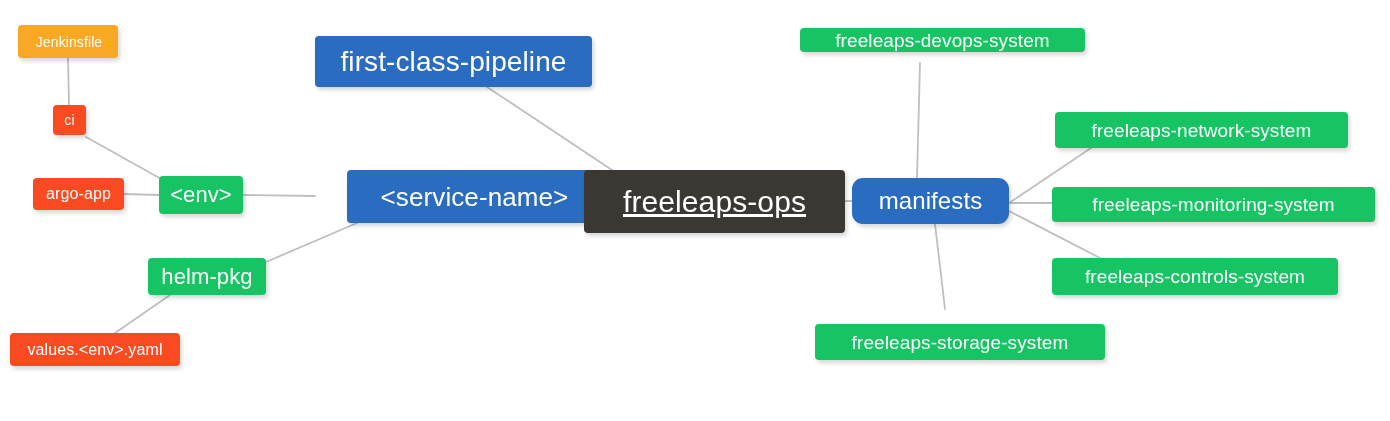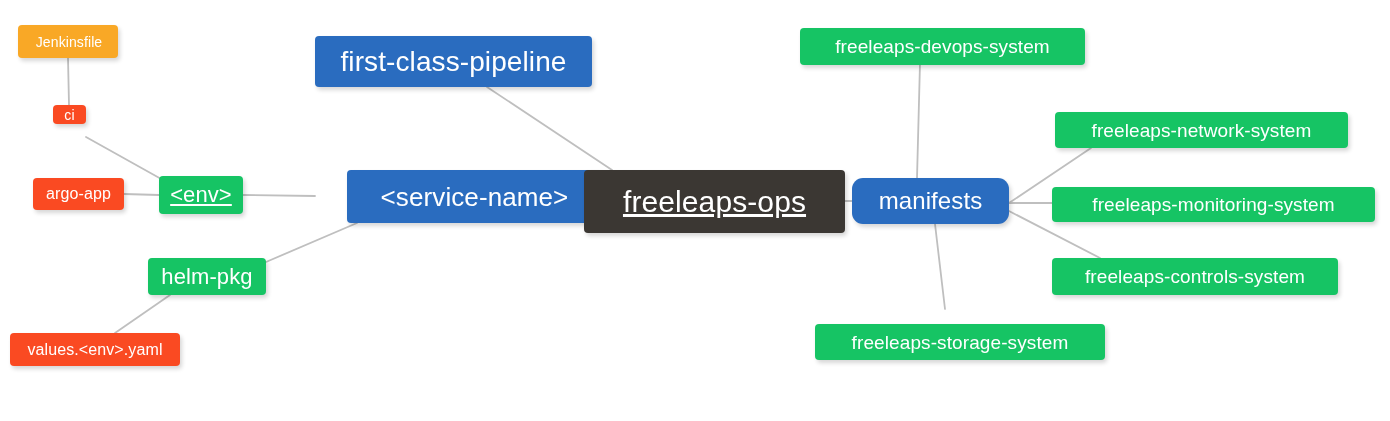--- a/index.html
+++ b/index.html
@@ -62,28 +62,28 @@
       <line x1="570" y1="198" x2="584" y2="199" stroke="#BFBFBF" stroke-width="1.8" stroke-linecap="round"></line>
       <line x1="845" y1="201" x2="852" y2="201" stroke="#BFBFBF" stroke-width="1.8" stroke-linecap="round"></line>
       <line x1="917" y1="178" x2="920" y2="63" stroke="#BFBFBF" stroke-width="1.8" stroke-linecap="round"></line>
       <line x1="1009" y1="203" x2="1091" y2="148" stroke="#BFBFBF" stroke-width="1.8" stroke-linecap="round"></line>
       <line x1="1009" y1="203" x2="1052" y2="203" stroke="#BFBFBF" stroke-width="1.8" stroke-linecap="round"></line>
       <line x1="1009" y1="211" x2="1100" y2="258" stroke="#BFBFBF" stroke-width="1.8" stroke-linecap="round"></line>
       <line x1="935" y1="224" x2="945" y2="309" stroke="#BFBFBF" stroke-width="1.8" stroke-linecap="round"></line>
     </svg>
   <div id="nodes">
       <div class="node n-orange" style="left: 18px; top: 25px; width: 100px; height: 33px; font-size: 14px; padding-left: 11px;">Jenkinsfile</div>
-      <div class="node n-red" style="left: 53px; top: 105px; width: 33px; height: 19px; font-size: 14px;">ci</div>
+      <div class="node n-red" style="left: 53px; top: 105px; width: 33px; height: 30px; font-size: 14px;">ci</div>
       <div class="node n-red" style="left: 33px; top: 178px; width: 91px; height: 32px; font-size: 16px;">argo-app</div>
-      <div class="node n-green" style="left: 159px; top: 176px; width: 84px; height: 38px; font-size: 22px; text-decoration: underline;">&lt;env&gt;</div>
+      <div class="node n-green" style="left: 159px; top: 176px; width: 84px; height: 38px; font-size: 22px;">&lt;env&gt;</div>
       <div class="node n-green" style="left: 148px; top: 258px; width: 118px; height: 37px; font-size: 22px;">helm-pkg</div>
       <div class="node n-red" style="left: 10px; top: 333px; width: 170px; height: 33px; font-size: 16px;">values.&lt;env&gt;.yaml</div>
       <div class="node n-blue" style="left: 315px; top: 36px; width: 277px; height: 51px; font-size: 28px;">first-class-pipeline</div>
       <div class="node n-blue" style="left: 315px; top: 170px; width: 255px; height: 53px; font-size: 26px; margin-left: 32px;">&lt;service-name&gt;</div>
       <div class="node n-dark" style="left: 584px; top: 170px; width: 261px; height: 63px; font-size: 30px; text-decoration: underline;">freeleaps-ops</div>
       <div class="node n-blue" style="left: 852px; top: 178px; width: 157px; height: 46px; font-size: 24px; border-radius: 11px;">manifests</div>
-      <div class="node n-green" style="left: 800px; top: 28px; width: 285px; height: 37px; font-size: 19px;">freeleaps-devops-system</div>
+      <div class="node n-green" style="left: 800px; top: 28px; width: 285px; height: 24px; font-size: 19px;">freeleaps-devops-system</div>
       <div class="node n-green" style="left: 1055px; top: 112px; width: 293px; height: 36px; font-size: 19px;">freeleaps-network-system</div>
       <div class="node n-green" style="left: 1052px; top: 187px; width: 323px; height: 35px; font-size: 19px;">freeleaps-monitoring-system</div>
       <div class="node n-green" style="left: 1052px; top: 258px; width: 286px; height: 37px; font-size: 19px;">freeleaps-controls-system</div>
       <div class="node n-green" style="left: 815px; top: 309px; width: 290px; height: 36px; font-size: 19px; margin-top: 15px;">freeleaps-storage-system</div>
     </div>
 </div>
 
 </body></html>

